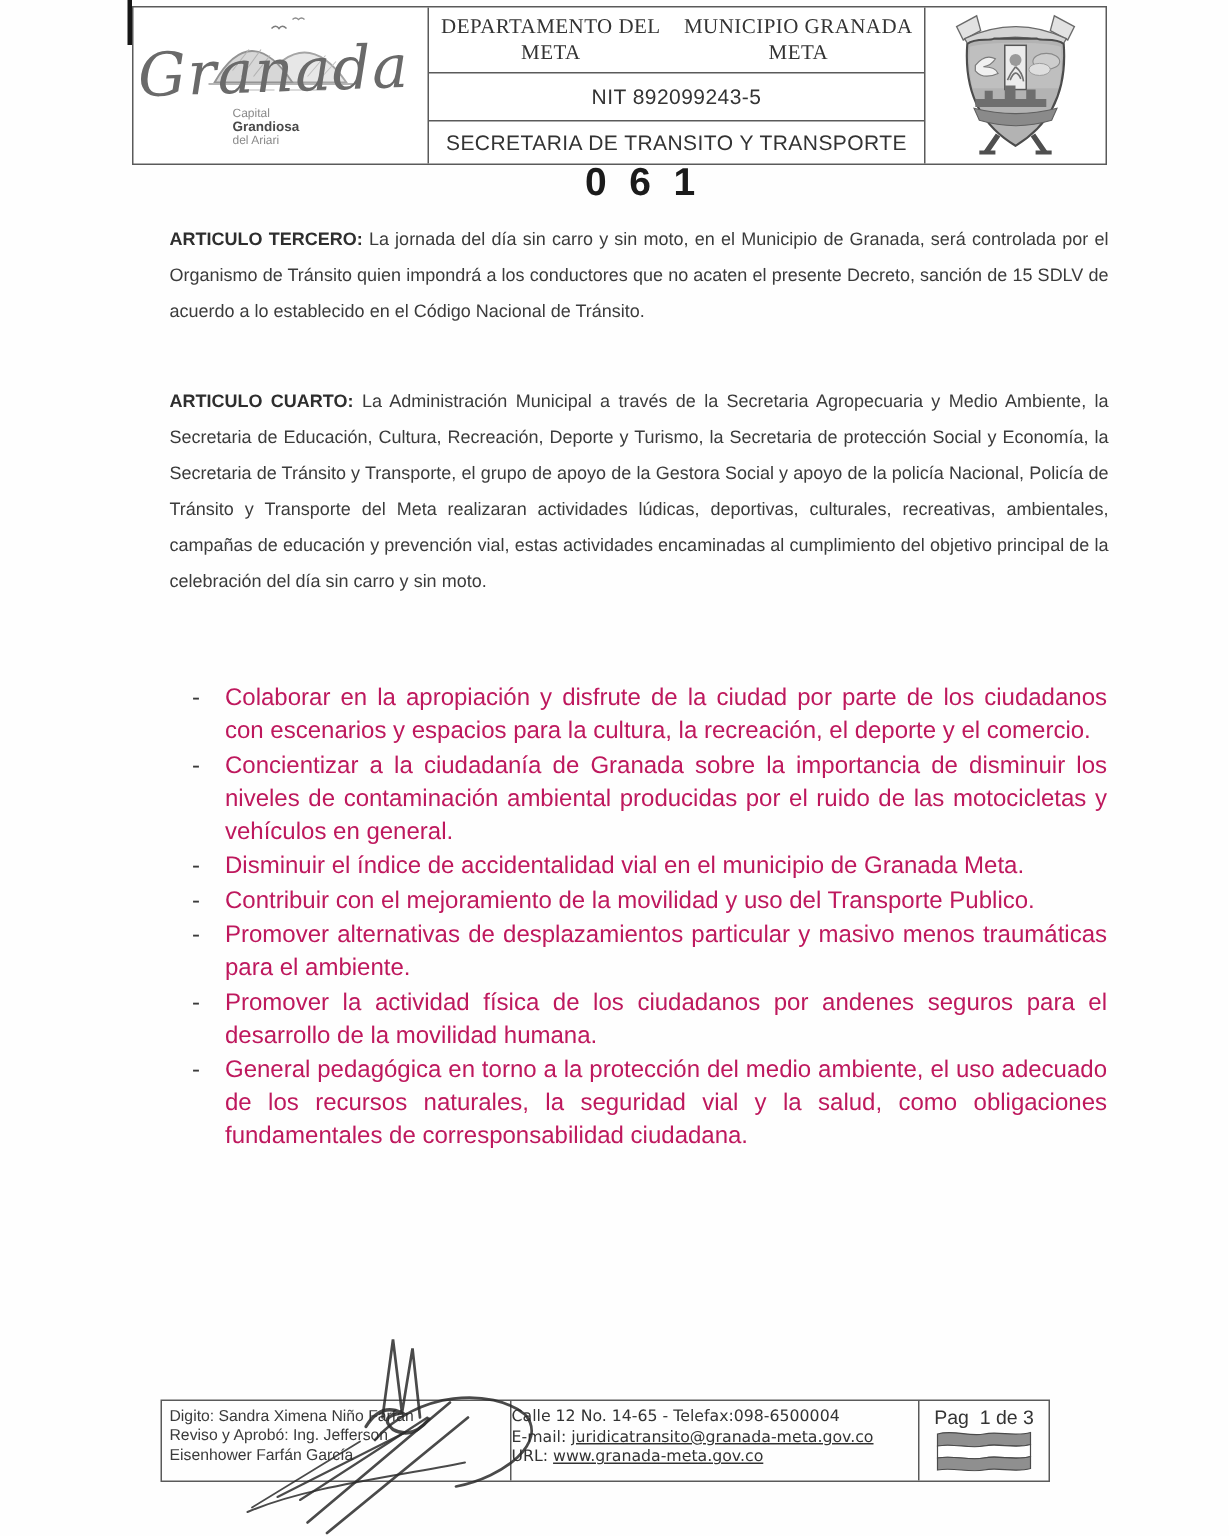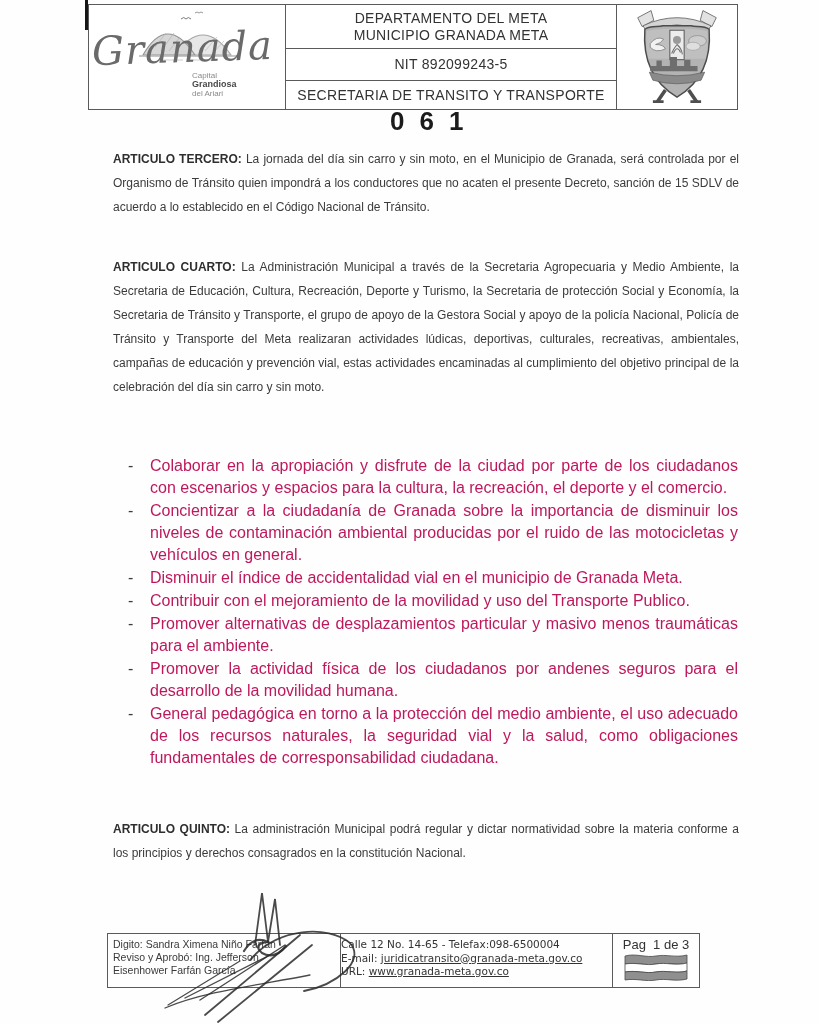--- a/index.html
+++ b/index.html
@@ -12,26 +12,26 @@
     position:absolute;left:88px;top:4px;width:648px;height:104px;
     border:1px solid #5a5a5a;display:flex;background:#fff;
   }
   .logo-cell{width:196px;border-right:1px solid #5a5a5a;position:relative;}
   .logo-hill{position:absolute;left:36px;top:2px;}
   .logo-word{
     position:absolute;left:3px;top:20px;font-family:"DejaVu Serif",serif;
     font-style:italic;font-size:40px;color:#6a6a6a;transform:rotate(-2deg);
     letter-spacing:1px;white-space:nowrap;
   }
-  .logo-tags{position:absolute;left:66px;top:66px;font-size:8px;line-height:9px;color:#8a8a8a;margin-left:37px;}
+  .logo-tags{position:absolute;left:66px;top:66px;font-size:8px;line-height:9px;color:#8a8a8a;}
   .logo-tags .strong{font-weight:bold;color:#4a4a4a;font-size:9px;}
   .center-col{width:330px;border-right:1px solid #5a5a5a;display:flex;flex-direction:column;}
   .hrow{display:flex;align-items:center;justify-content:center;text-align:center;
         font-size:14px;color:#333;letter-spacing:.3px;line-height:17px;}
-  .hrow1{height:43px;flex-direction:column;}
+  .hrow1{height:43px;flex-direction:row;font-family:Liberation Serif, serif;}
   .hrow2{height:31px;border-top:1px solid #5a5a5a;}
   .hrow3{flex:1;border-top:1px solid #5a5a5a;}
   .crest-cell{flex:1;display:flex;align-items:center;justify-content:center;}
   
   .stamp{
     position:absolute;left:390px;top:106px;font-size:26px;font-weight:bold;
     letter-spacing:15px;color:#1b1b1b;font-family:"Liberation Sans",sans-serif;
   }
   
   .para{
@@ -157,24 +157,20 @@
     <div class="bullet">
       <span class="dash">-</span>
       <span class="btxt">Promover la actividad física de los ciudadanos por andenes seguros para el desarrollo de la movilidad humana.</span>
     </div>
     <div class="bullet">
       <span class="dash">-</span>
       <span class="btxt">General pedagógica en torno a la protección del medio ambiente, el uso adecuado de los recursos naturales, la seguridad vial y la salud, como obligaciones fundamentales de corresponsabilidad ciudadana.</span>
     </div>
   </div>
 
-  <div class="para p-quinto">
-    <span class="lbl">ARTICULO QUINTO:</span>
-    <span>La administración Municipal podrá regular y dictar normatividad sobre la materia conforme a los principios y derechos consagrados en la constitución Nacional.</span>
-  </div>
 
   <div class="footer-table">
     <div class="f-left">
       <div>Digito: Sandra Ximena Niño Farfán</div>
       <div>Reviso y Aprobó: Ing. Jefferson</div>
       <div>Eisenhower Farfán García</div>
     </div>
     <div class="f-center">
       <div>Calle 12 No. 14-65 -  Telefax:098-6500004</div>
       <div><span>E-mail: </span><span class="lnk">juridicatransito@granada-meta.gov.co</span></div>

